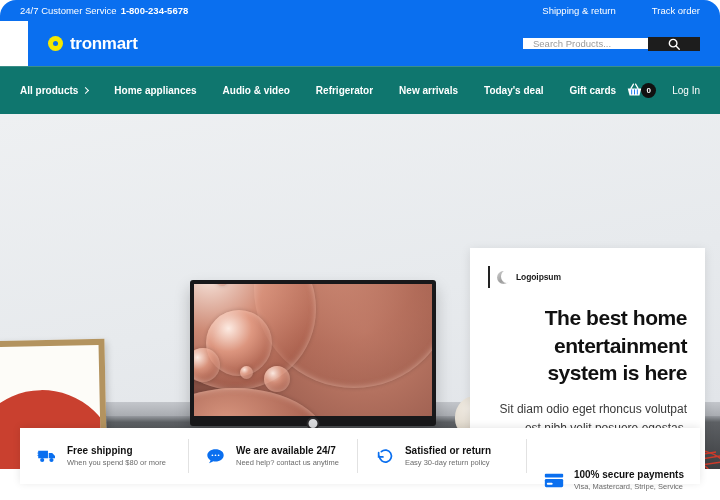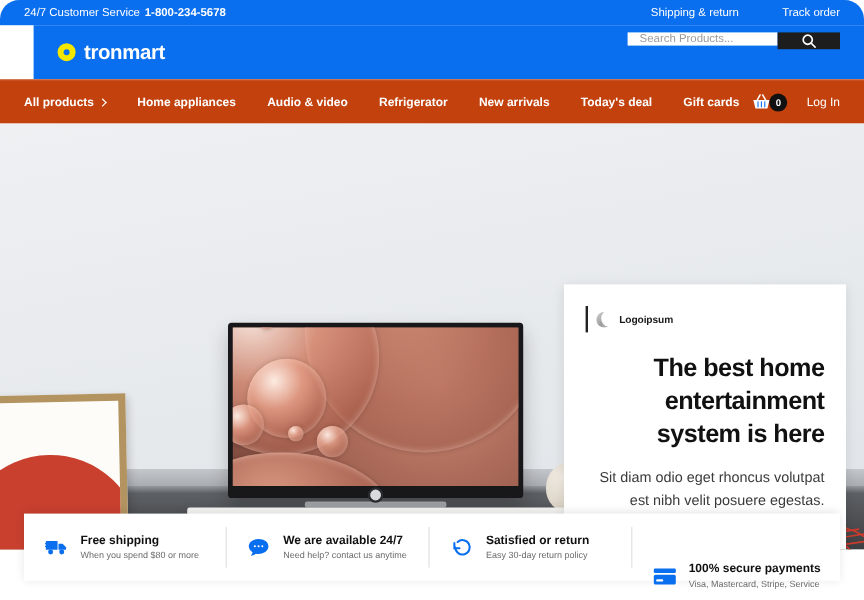--- a/index.html
+++ b/index.html
@@ -58,21 +58,21 @@
   }
   .logo-text {
     color: #ffffff;
     font-size: 17px;
     font-weight: bold;
     letter-spacing: -0.3px;
   }
   .search-wrap {
     margin-left: auto;
     display: flex;
-    align-items: flex-start;
+    align-items: center;
     height: 33px;
   }
   .search-input {
     width: 125px;
     border: none;
     outline: none;
     background: #ffffff;
     padding: 0 10px;
     font-size: 9.5px;
     color: #555;
@@ -83,22 +83,22 @@
     width: 52px;
     background: #1d1d1d;
     border: none;
     cursor: pointer;
     display: flex; align-items: center; justify-content: center;
   }
   .search-btn svg { display: block; }
 
   
   .navbar {
-    height: 37px;
-    background: #c2410c;
+    height: 48px;
+    background: #0f766e;
     display: flex;
     align-items: center;
     padding: 10px 20px;
     border-top: 1px solid rgba(255,255,255,0.18);
     position: relative;
   }
   .nav-items { display: flex; align-items: center; gap: 26px; }
   .nav-item {
     color: #ffffff;
     font-size: 10px;

